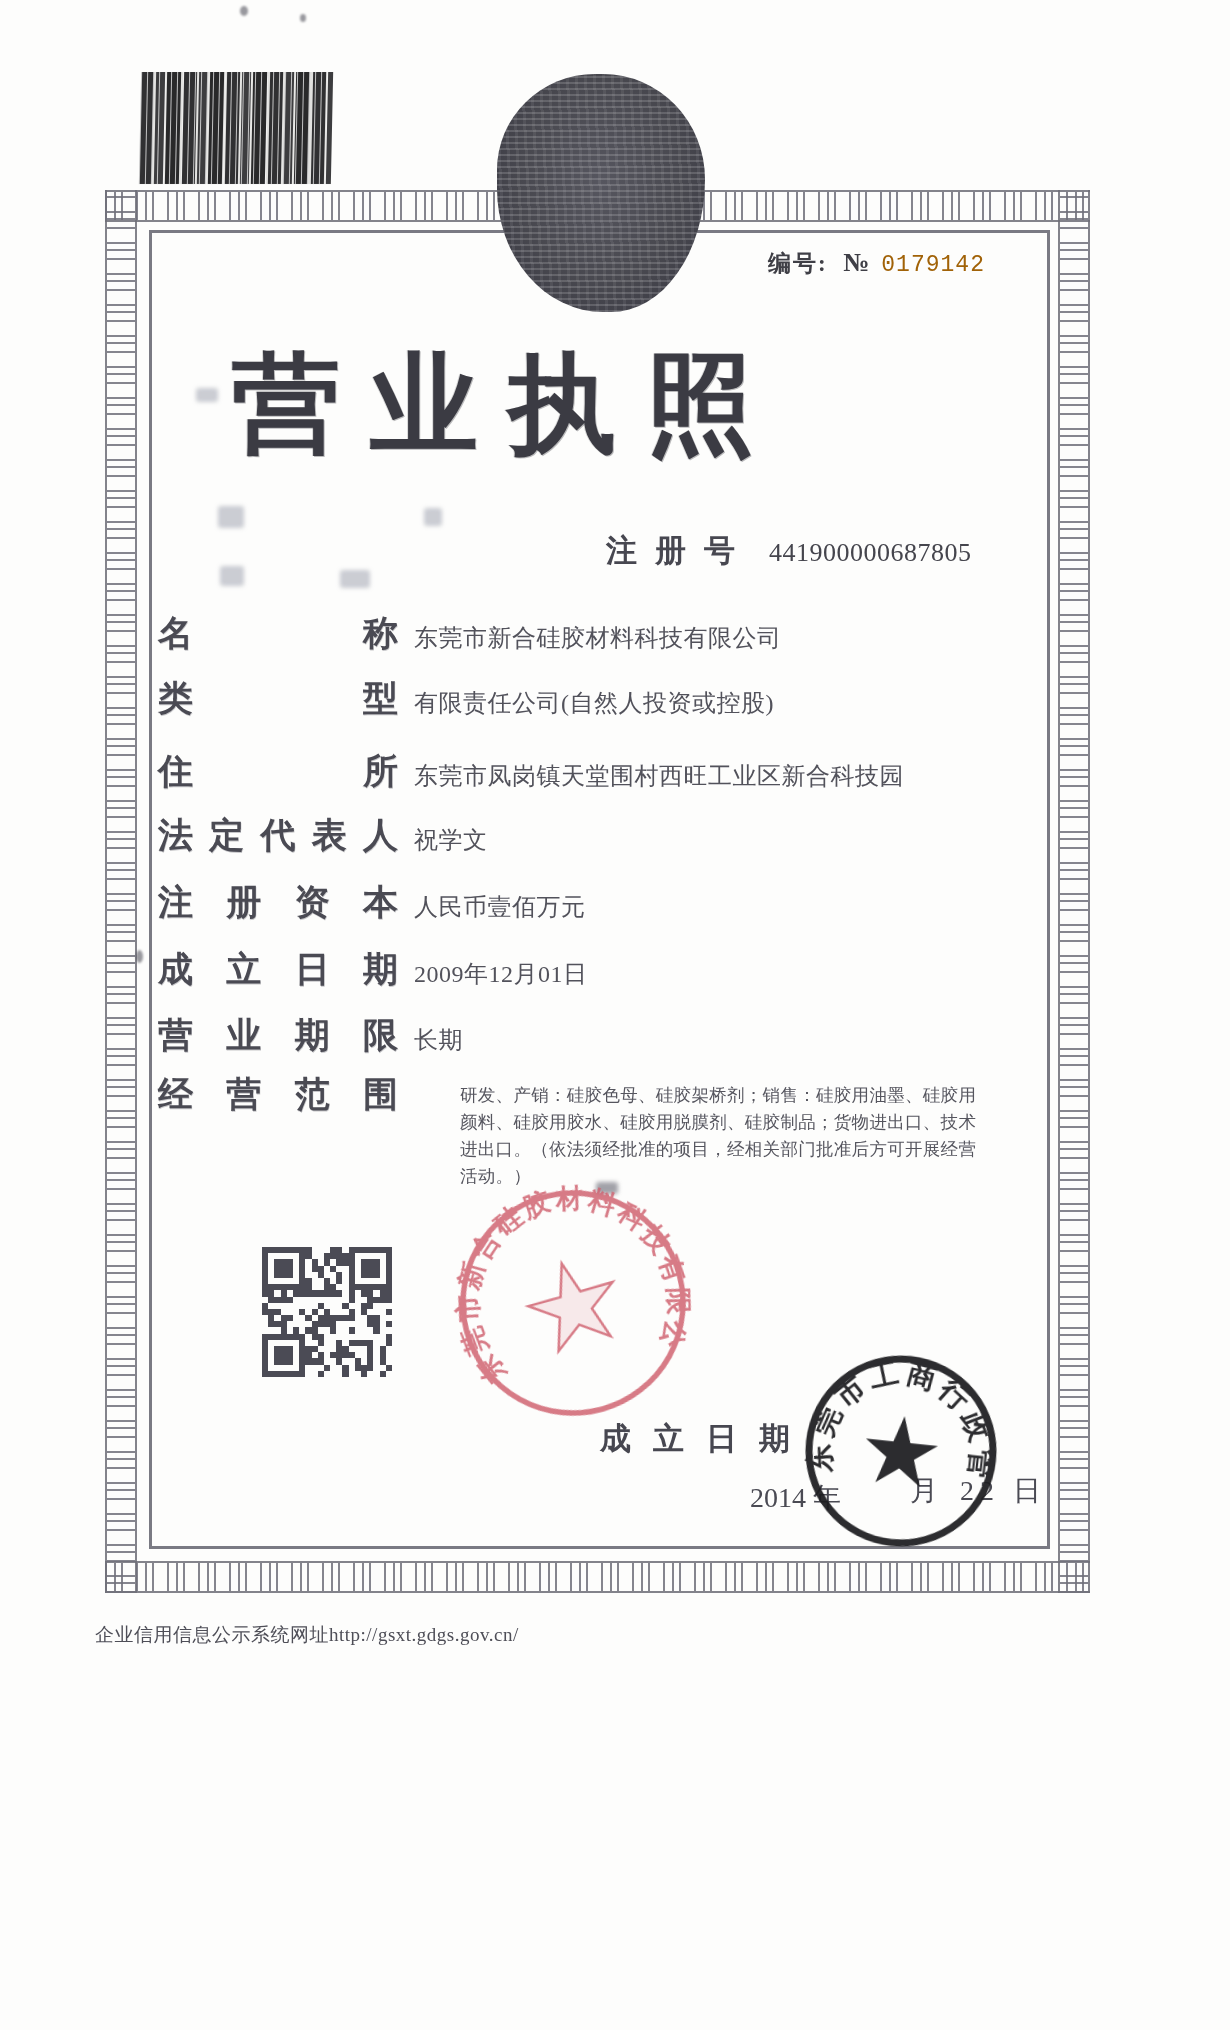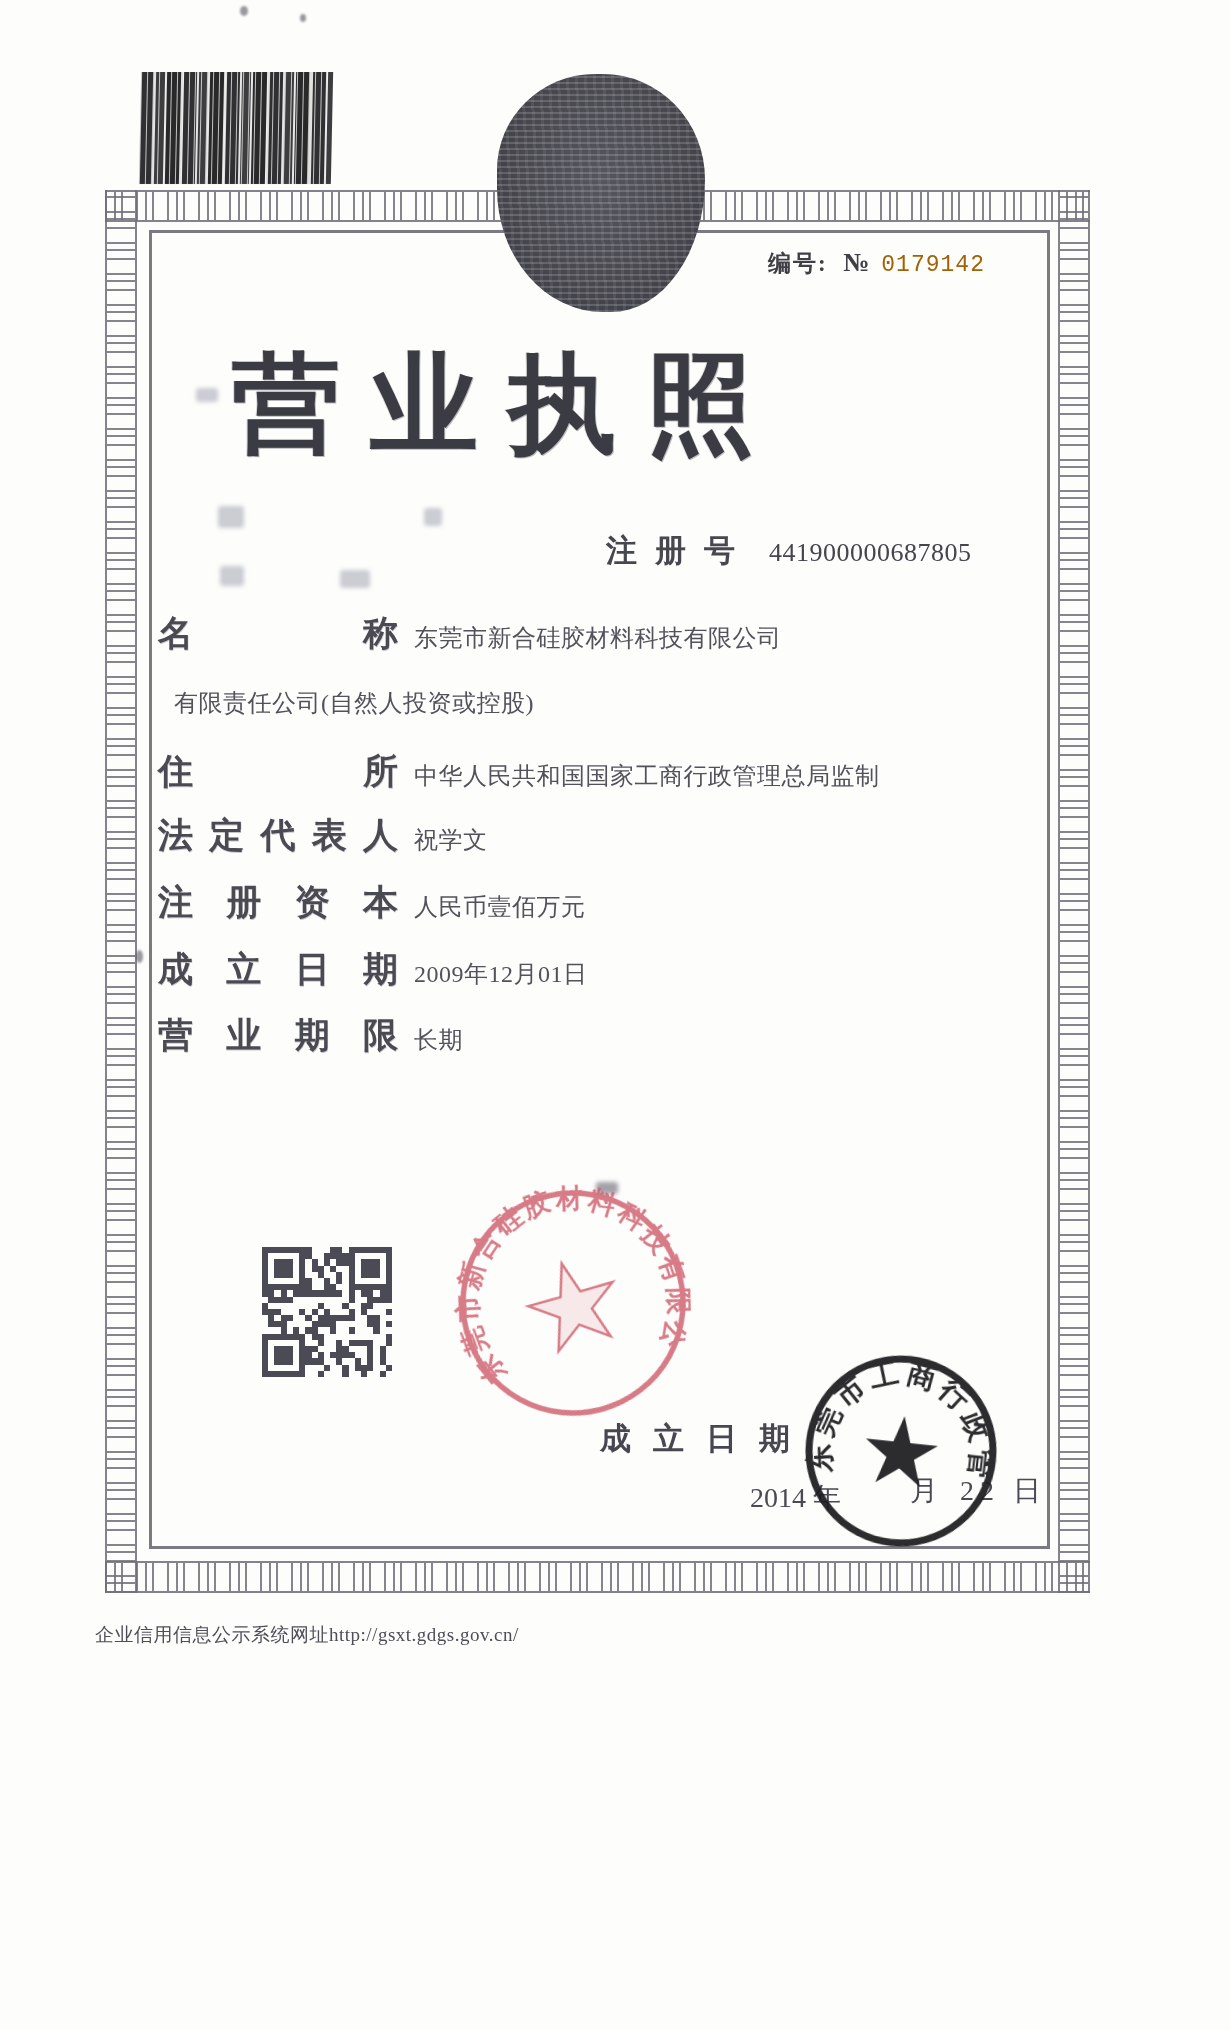--- a/index.html
+++ b/index.html
@@ -118,41 +118,51 @@
   <div class="regno-line">
     <span class="regno-label">注册号</span>
     <span class="regno-value">441900000687805</span>
   </div>
 
   <div class="row" style="top:613px">
     <div class="flabel">名称</div>
     <div class="fvalue">东莞市新合硅胶材料科技有限公司</div>
   </div>
   <div class="row" style="top:678px">
+    <div class="flabel">类型</div>
     <div class="fvalue">有限责任公司(自然人投资或控股)</div>
   </div>
   <div class="row" style="top:751px">
     <div class="flabel">住所</div>
-    <div class="fvalue">中华人民共和国国家工商行政管理总局监制</div>
+    <div class="fvalue">东莞市凤岗镇天堂围村西旺工业区新合科技园</div>
   </div>
   <div class="row" style="top:815px">
     <div class="flabel">法定代表人</div>
     <div class="fvalue">祝学文</div>
   </div>
   <div class="row" style="top:882px">
     <div class="flabel">注册资本</div>
     <div class="fvalue">人民币壹佰万元</div>
   </div>
   <div class="row" style="top:949px">
     <div class="flabel">成立日期</div>
     <div class="fvalue">2009年12月01日</div>
   </div>
   <div class="row" style="top:1015px">
     <div class="flabel">营业期限</div>
     <div class="fvalue">长期</div>
+  </div>
+  <div class="row" style="top:1074px">
+    <div class="flabel">经营范围</div>
+    <div class="scope-block">
+      <div class="scope-line">研发、产销：硅胶色母、硅胶架桥剂；销售：硅胶用油墨、硅胶用</div>
+      <div class="scope-line">颜料、硅胶用胶水、硅胶用脱膜剂、硅胶制品；货物进出口、技术</div>
+      <div class="scope-line">进出口。（依法须经批准的项目，经相关部门批准后方可开展经营</div>
+      <div class="scope-line">活动。）</div>
+    </div>
   </div>
 
   <svg class="qr" id="qr-svg" viewBox="0 0 21 21" shape-rendering="crispEdges">
       <rect x="7" y="0" width="1" height="1" fill="#4b4b55"></rect>
       <rect x="11" y="0" width="1" height="1" fill="#4b4b55"></rect>
       <rect x="12" y="0" width="1" height="1" fill="#4b4b55"></rect>
       <rect x="7" y="1" width="1" height="1" fill="#4b4b55"></rect>
       <rect x="10" y="1" width="1" height="1" fill="#4b4b55"></rect>
       <rect x="11" y="1" width="1" height="1" fill="#4b4b55"></rect>
       <rect x="12" y="1" width="1" height="1" fill="#4b4b55"></rect>

